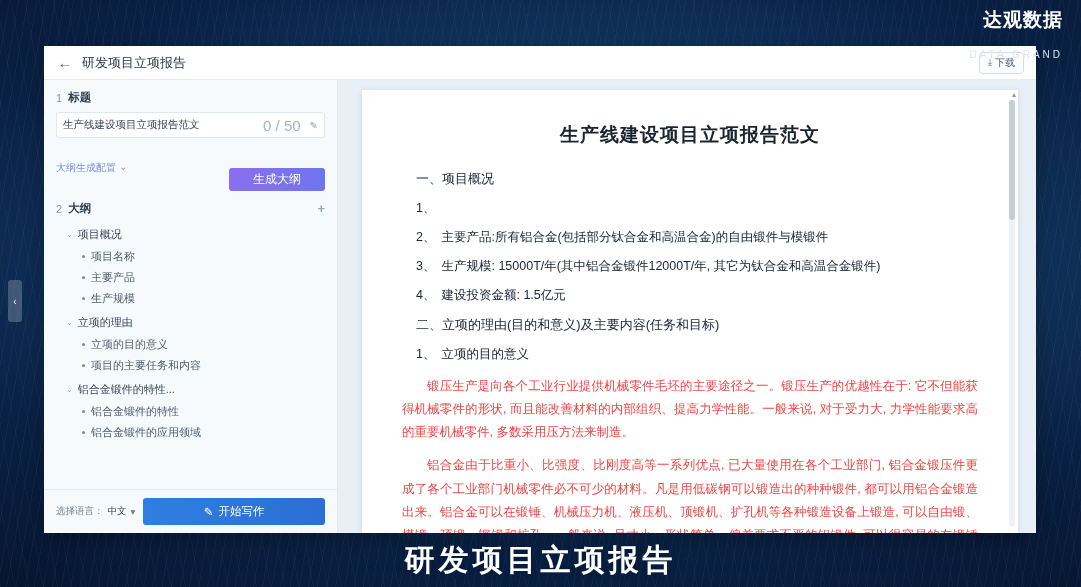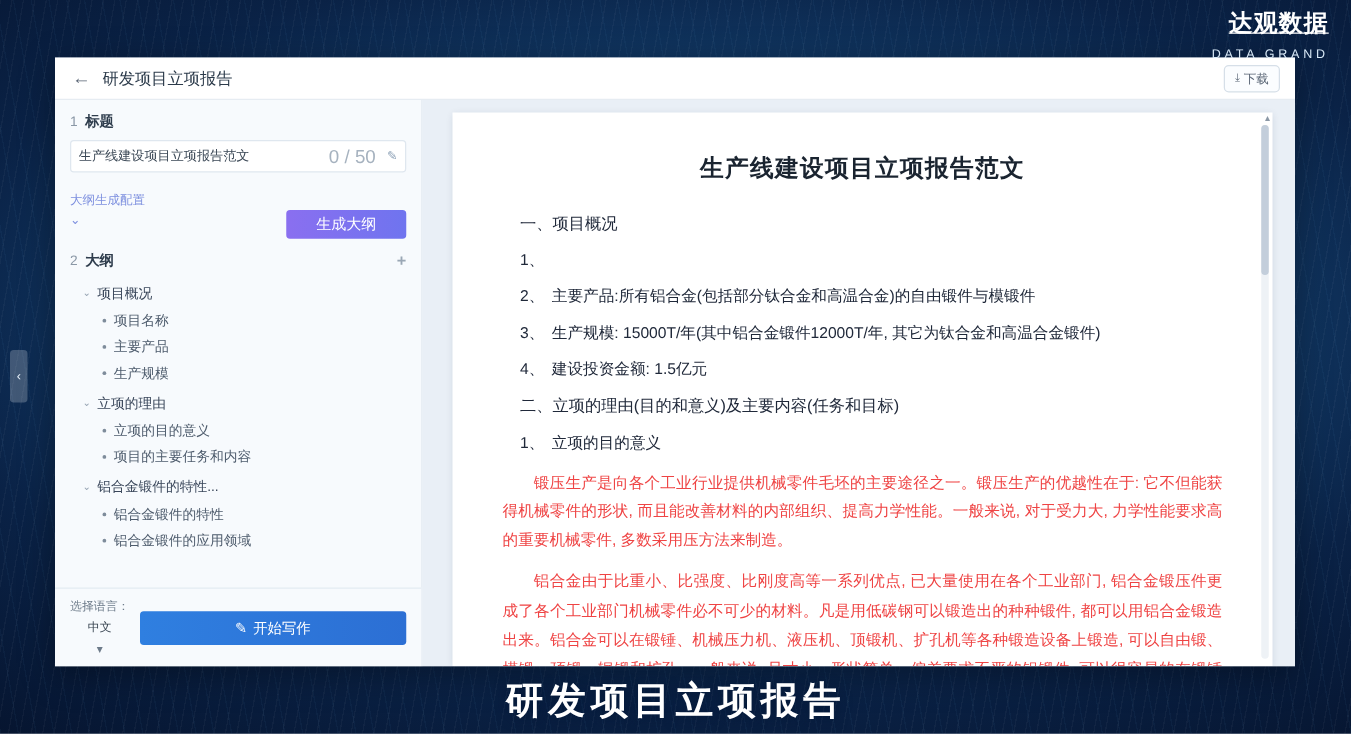--- a/index.html
+++ b/index.html
@@ -29,22 +29,22 @@
     filter: blur(8px);
     pointer-events: none;
   }
 
   
   .logo {
     position: absolute; right: 18px; top: 10px;
     text-align: right; color: #ffffff;
     z-index: 40;
   }
-  .logo-cn { font-size: 19px; font-weight: bold; letter-spacing: 1px; line-height: 1.1; text-decoration: underline; }
-  .logo-en { font-size: 10px; letter-spacing: 3px; color: #d8e8f6; margin-top: 7px; }
+  .logo-cn { font-size: 19px; font-weight: bold; letter-spacing: 1px; line-height: 1.1; }
+  .logo-en { font-size: 10px; letter-spacing: 3px; color: #d8e8f6; margin-top: 18px; }
 
   
   .app-window {
     position: absolute;
     left: 44px; top: 46px;
     width: 992px; height: 487px;
     background: #f2f6fb;
     box-shadow: 0 6px 26px rgba(0,0,0,0.35);
     overflow: hidden;
     display: flex;
@@ -117,21 +117,21 @@
   }
   .title-input-wrap .val {
     font-size: 10.5px; color: #3b4856; flex: 1;
     white-space: nowrap; overflow: hidden;
   }
   .counter { font-size: 15px; color: #a6b2bf; margin-right: 9px; }
   .mini-icon { font-size: 10px; color: #8fa3b8; }
 
   .gen-row { display: flex; align-items: center; margin-bottom: 10px; }
   .gen-config {
-    font-size: 10px; color: #7d8fdf; display: flex; align-items: flex-start; gap: 3px; flex-direction: column;
+    font-size: 10px; color: #7d8fdf; display: flex; align-items: flex-start; gap: 3px;
   }
   .gen-outline-btn {
     margin-left: auto;
     background: linear-gradient(90deg, #8a6ff0, #6f74ef);
     color: #fff; font-size: 12px;
     border-radius: 3px; padding: 3px 24px; margin-top: 24px;
   }
 
   .outline-list { margin-top: 2px; }
   .ol-group { margin-bottom: 2px; }
@@ -149,21 +149,21 @@
   .dot { width: 3px; height: 3px; border-radius: 50%; background: #7e8c9b; flex: 0 0 3px; }
 
   .lp-footer {
     border-top: 1px solid #e4ebf2;
     padding: 8px 12px;
     display: flex; align-items: center; gap: 8px;
     background: #f7fafd;
   }
   .lang-select {
     display: flex; align-items: center; gap: 4px;
-    font-size: 9.5px; color: #6d7b8a; flex-direction: column;
+    font-size: 9.5px; color: #6d7b8a;
   }
   .lang-select .val { color: #36424f; }
   .start-btn {
     flex: 1;
     background: linear-gradient(90deg, #2f7fe0, #2c6fd4);
     color: #fff; font-size: 11.5px;
     text-align: center;
     border-radius: 3px;
     padding: 6px 0;
     display: flex; align-items: center; justify-content: center; gap: 5px;

